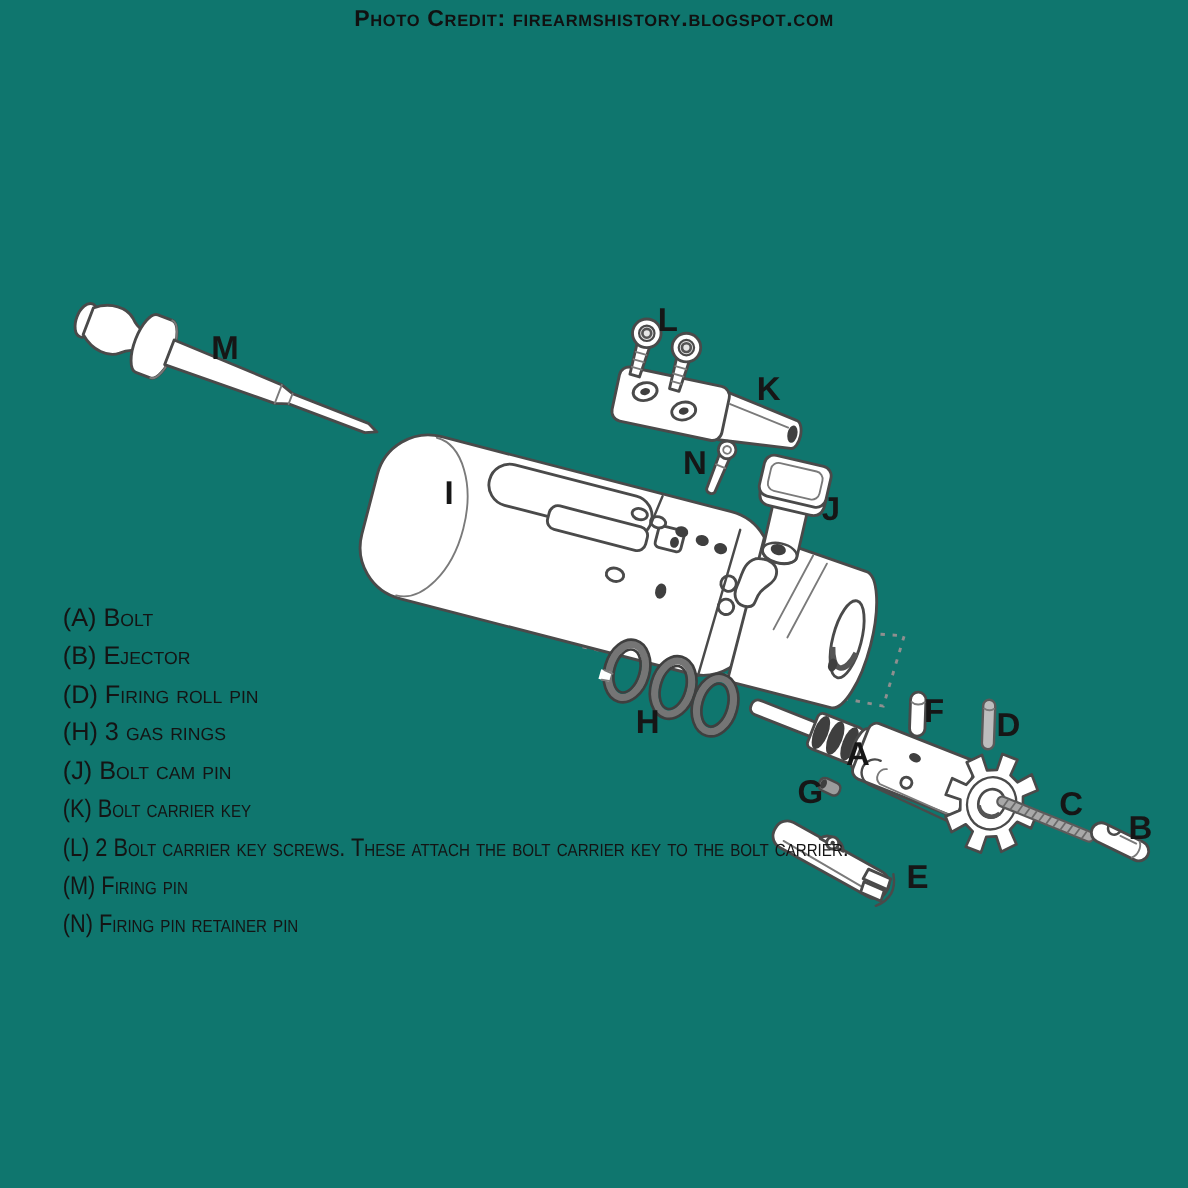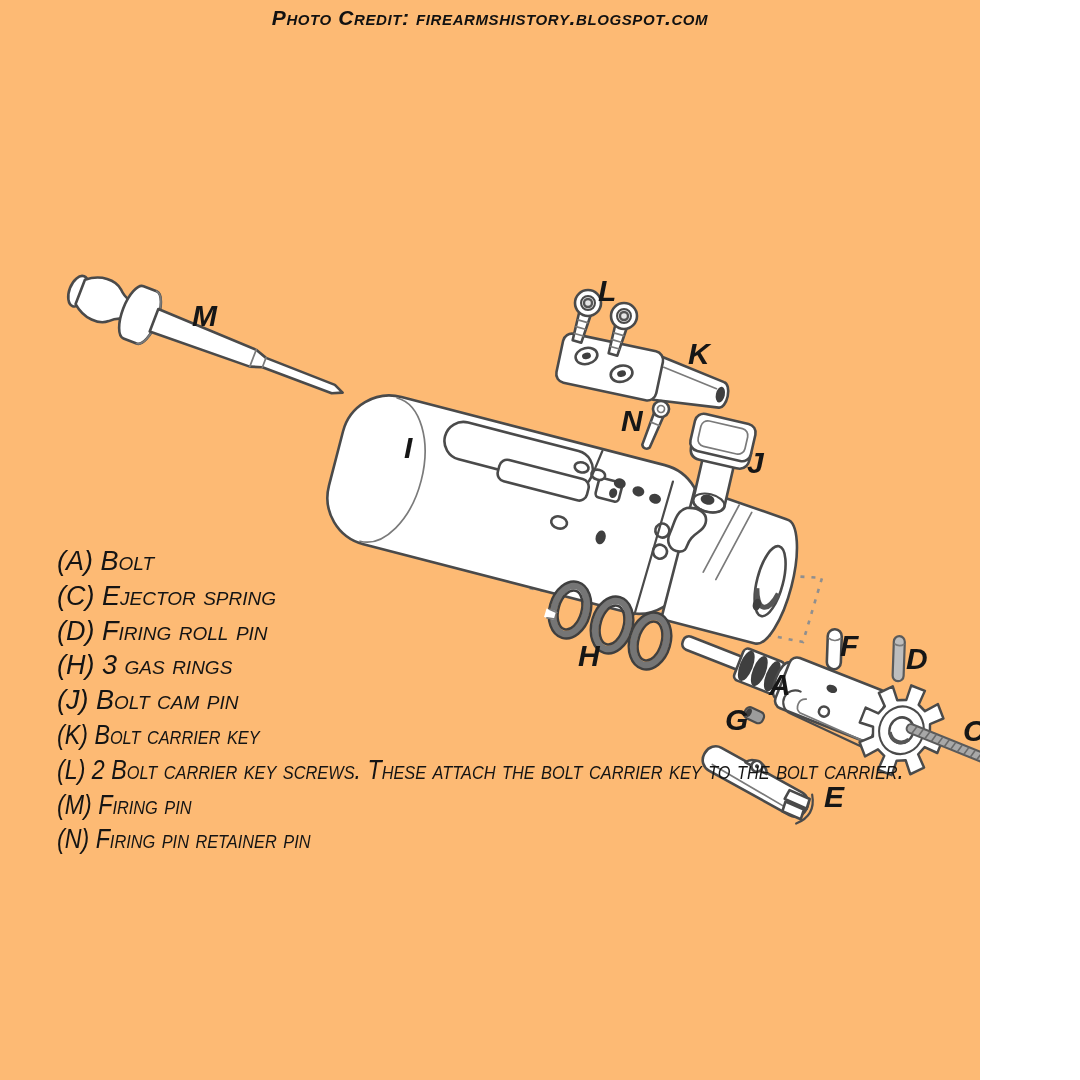--- a/index.html
+++ b/index.html
@@ -1,28 +1,28 @@
 <!DOCTYPE html>
 <html><head>
 <meta charset="utf-8">
 <style>
   html,body{margin:0;padding:0;background:#fff;}
-  .page{position:relative;width:980px;height:1080px;background:#fdba74;overflow:hidden;
-        font-family:"Liberation Sans",sans-serif;color:#141414;font-style:italic;}
+  .page{position:relative;width:1080px;height:1080px;background:#0f766e;overflow:hidden;
+        font-family:"Liberation Sans",sans-serif;color:#141414;}
   .credit{position:absolute;top:6px;left:0;width:100%;text-align:center;
           font-size:21px;font-weight:700;letter-spacing:.6px;font-variant:small-caps;color:#111;}
   .diagram{position:absolute;left:0;top:0;}
   .ln{fill:#ffffff;stroke:#4a4a4a;stroke-width:2.6;stroke-linejoin:round;stroke-linecap:round;}
   .ln2{fill:none;stroke:#4a4a4a;stroke-width:2.2;stroke-linejoin:round;stroke-linecap:round;}
   .thin{fill:none;stroke:#7a7a7a;stroke-width:1.7;stroke-linecap:round;}
   .dk{fill:#3f3f3f;stroke:none;}
   .gray{fill:#9c9c9c;stroke:#4a4a4a;stroke-width:2.2;}
   .lbl{font-family:"Liberation Sans",sans-serif;font-size:30px;font-weight:700;fill:#161616;}
   .legend{position:absolute;left:57px;top:544px;margin:0;padding:0;list-style:none;
-          font-size:27px;line-height:34.8px;font-variant:small-caps;color:#141414;white-space:nowrap;}
+          font-size:23px;line-height:34.8px;font-variant:small-caps;color:#141414;white-space:nowrap;}
   .legend li{height:34.8px;}
   .condensed{transform:scaleX(0.86);transform-origin:0 50%;}
 </style>
 </head>
 <body>
 
 <div class="page">
 
   <div class="credit">Photo Credit: firearmshistory.blogspot.com</div>
 
@@ -198,21 +198,21 @@
     <text class="lbl" x="840" y="656">F</text>
     <text class="lbl" x="906" y="669">D</text>
     <text class="lbl" x="725" y="730">G</text>
     <text class="lbl" x="963" y="741">C</text>
     <text class="lbl" x="1026" y="763">B</text>
     <text class="lbl" x="824" y="807">E</text>
   </svg>
 
   <ul class="legend">
     <li>(A) Bolt</li>
-    <li>(C) Ejector spring</li>
+    <li>(B) Ejector</li>
     <li>(D) Firing roll pin</li>
     <li>(H) 3 gas rings</li>
     <li>(J) Bolt cam pin</li>
     <li class="condensed">(K) Bolt carrier key</li>
     <li class="condensed">(L) 2 Bolt carrier key screws. These attach the bolt carrier key to the bolt carrier.</li>
     <li class="condensed">(M) Firing pin</li>
     <li class="condensed">(N) Firing pin retainer pin</li>
   </ul>
 
 </div>

